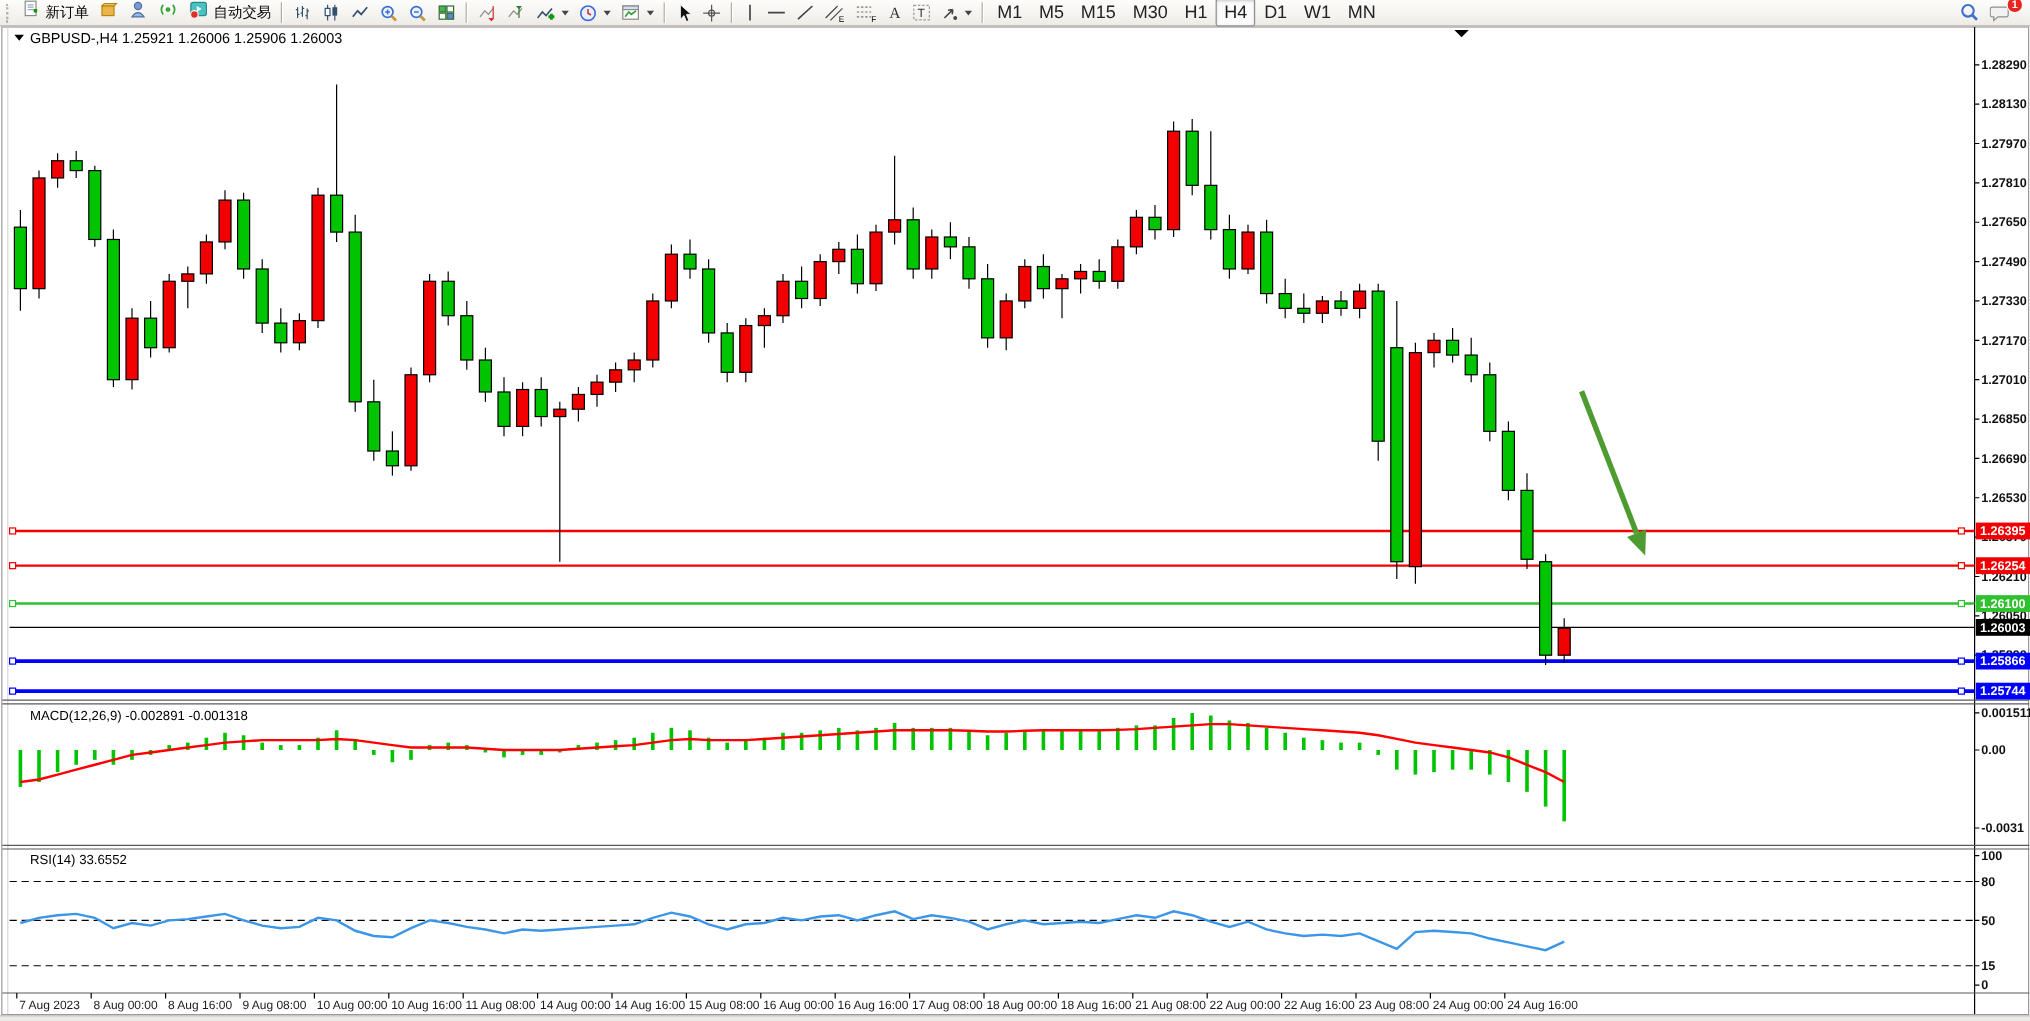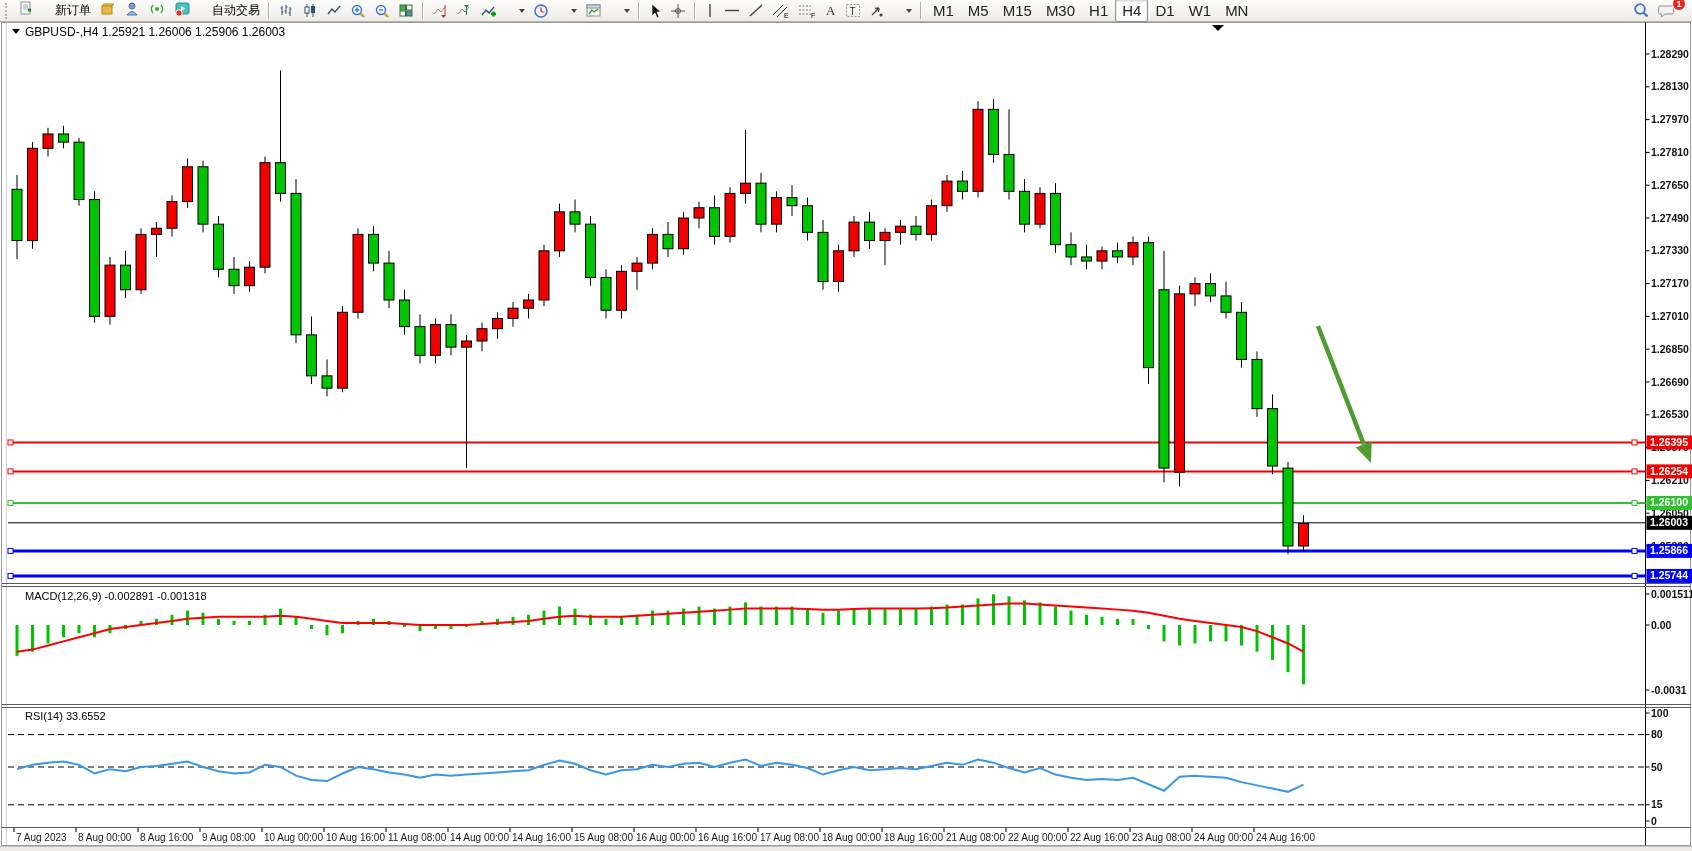--- a/index.html
+++ b/index.html
@@ -2,21 +2,21 @@
 <html><head>
 <meta charset="utf-8">
 <style>
   html,body{margin:0;padding:0;background:#fff;font-family:"Liberation Sans",sans-serif;}
   #screen{position:relative;width:1692px;height:851px;background:#fff;overflow:hidden;}
 
   
   #toolbar{position:absolute;left:0;top:0;width:1692px;height:22px;
     background:linear-gradient(#fdfdfc,#efece7);border-bottom:1px solid #b9b4ac;
     display:flex;align-items:center;box-sizing:border-box;padding:0 4px;z-index:5;}
-  .tb-btn{display:inline-flex;align-items:center;height:20px;padding:0 3px;gap:20px;
+  .tb-btn{display:inline-flex;align-items:center;height:20px;padding:0 3px;gap:3px;
     border:1px solid transparent;border-radius:2px;cursor:default;flex:0 0 auto;}
   .tb-label{font-size:12px;color:#000;white-space:nowrap;}
   .tb-sep{width:0;height:17px;border-left:1px solid #b3aea6;border-right:1px solid #ffffff;margin:0 4px;flex:0 0 auto;}
   .tb-grip{width:3px;height:16px;border-left:2px dotted #b9b4ac;margin:0 4px 0 1px;flex:0 0 auto;}
   .caret{width:0;height:0;border-left:3px solid transparent;border-right:3px solid transparent;
     border-top:4px solid #444;margin-left:2px;}
   .tf{font-size:15px;color:#222;padding:2px 6px;border:1px solid transparent;border-radius:2px;}
   .tf.active{border:1px solid #8f8f8f;background:#fbfbfb;box-shadow:inset 0 1px 2px rgba(0,0,0,.18);}
   .spacer{flex:1 1 auto;}
   .chat-wrap{position:relative;margin-right:8px;}

